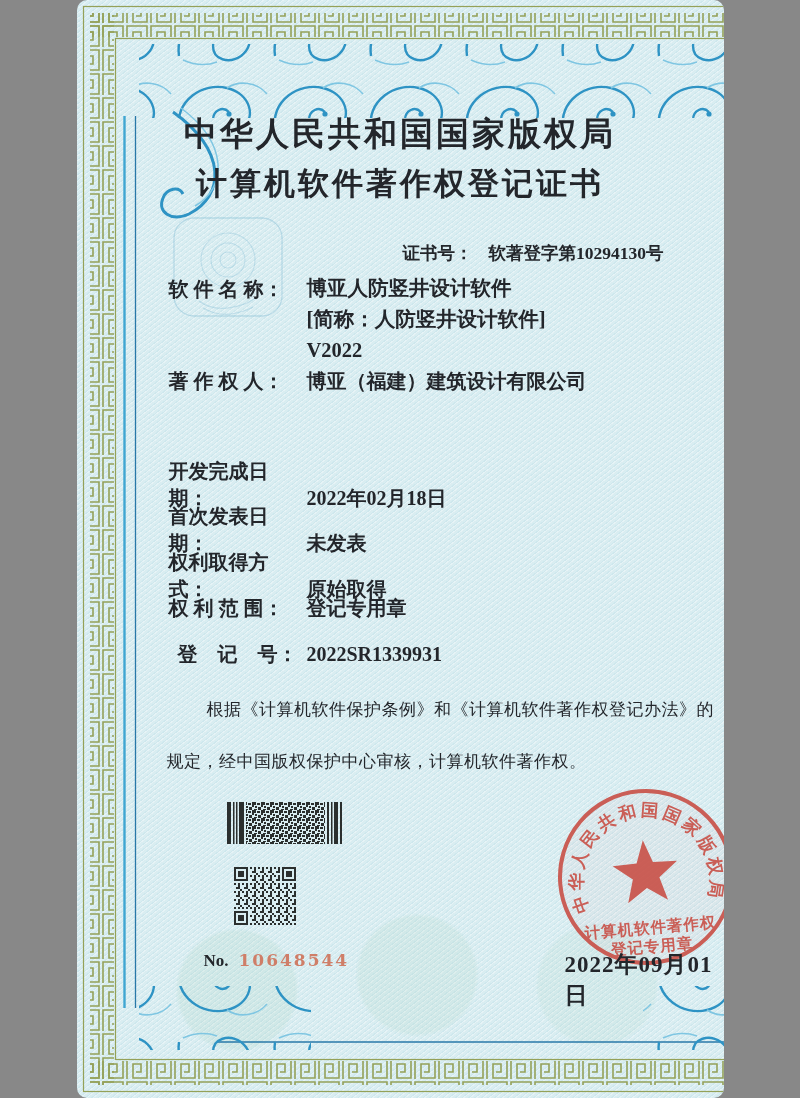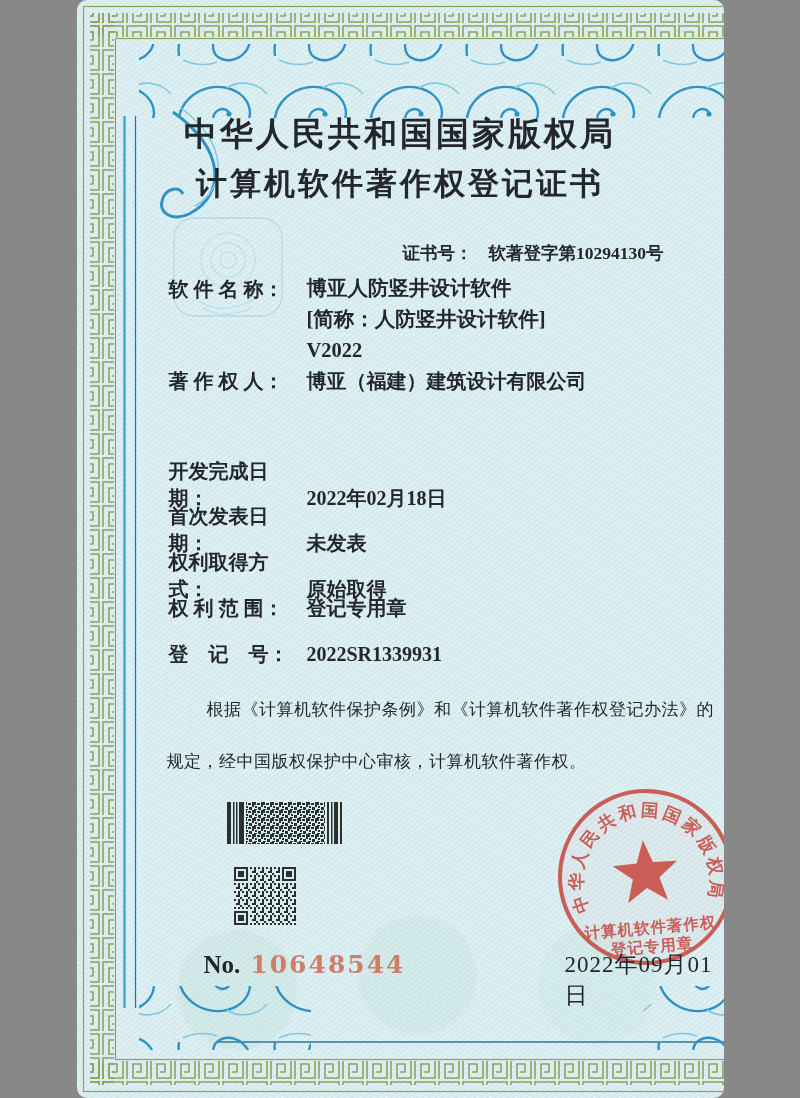--- a/index.html
+++ b/index.html
@@ -22,24 +22,24 @@
   .authority{left:0;top:112px;width:100%;text-align:center;font-size:33px;font-weight:700;letter-spacing:3px;z-index:3;}
   .title{left:0;top:163px;width:100%;text-align:center;font-size:31px;font-weight:800;letter-spacing:3px;z-index:3;}
   .certline{top:241px;right:60px;font-size:17.5px;font-weight:700;z-index:3;}
   .certline .lbl{margin-right:16px;}
   .row{left:92px;z-index:3;font-size:20px;font-weight:700;}
   .row .flabel{display:inline-block;width:138px;}
   .namelines{left:230px;top:273px;z-index:3;font-size:20.5px;font-weight:700;line-height:31px;}
   .stmt{z-index:3;font-size:17px;font-weight:400;letter-spacing:0.5px;}
   .barcode{left:150px;top:802px;z-index:3;}
   .qr{left:157px;top:866px;z-index:3;}
-  .serial{left:127px;top:950px;z-index:5;font-size:25px;font-weight:700;}
+  .serial{left:127px;top:950px;z-index:5;font-size:17px;font-weight:700;}
   .serial .num{color:#cf7e68;letter-spacing:2px;margin-left:10px;font-family:"DejaVu Serif","Liberation Serif",serif;}
   .seal{left:477px;top:785px;z-index:4;transform:rotate(-5deg);opacity:.93;}
-  .issuedate{left:488px;top:949px;z-index:5;font-size:23px;font-weight:400;letter-spacing:1px;}
+  .issuedate{left:488px;top:949px;z-index:5;font-size:23px;font-weight:700;letter-spacing:1px;}
 </style>
 </head>
 <body>
 
 <div class="page">
 
   <svg class="abs frame-svg" width="800" height="1098" viewBox="0 0 800 1098">
     <defs>
       <pattern id="mk" width="24" height="24" patternUnits="userSpaceOnUse">
         <path d="M2,23 V2 H22 V22 H8 V8 H16 V16 H11" fill="none" stroke="#94a158" stroke-width="1.6"></path>
@@ -113,21 +113,21 @@
   </div>
   <div class="abs row" style="top:503px;">
     <span class="flabel">首次发表日期：</span><span>未发表</span>
   </div>
   <div class="abs row" style="top:549px;">
     <span class="flabel">权利取得方式：</span><span>原始取得</span>
   </div>
   <div class="abs row" style="top:595px;">
     <span class="flabel">权 利 范 围：</span><span>登记专用章</span>
   </div>
-  <div class="abs row" style="top:641px;">
+  <div class="abs row" style="top:641px;text-align:center;">
     <span class="flabel">登　记　号：</span><span>2022SR1339931</span>
   </div>
 
   <div class="abs stmt" style="top:698px;left:130px;">根据《计算机软件保护条例》和《计算机软件著作权登记办法》的</div>
   <div class="abs stmt" style="top:750px;left:90px;">规定，经中国版权保护中心审核，计算机软件著作权。</div>
 
   <svg class="abs barcode" width="118" height="42" viewBox="0 0 118 42">
     <defs>
       <pattern id="bcn" width="9" height="8" patternUnits="userSpaceOnUse">
         <rect width="9" height="8" fill="#d9edf1"></rect>

